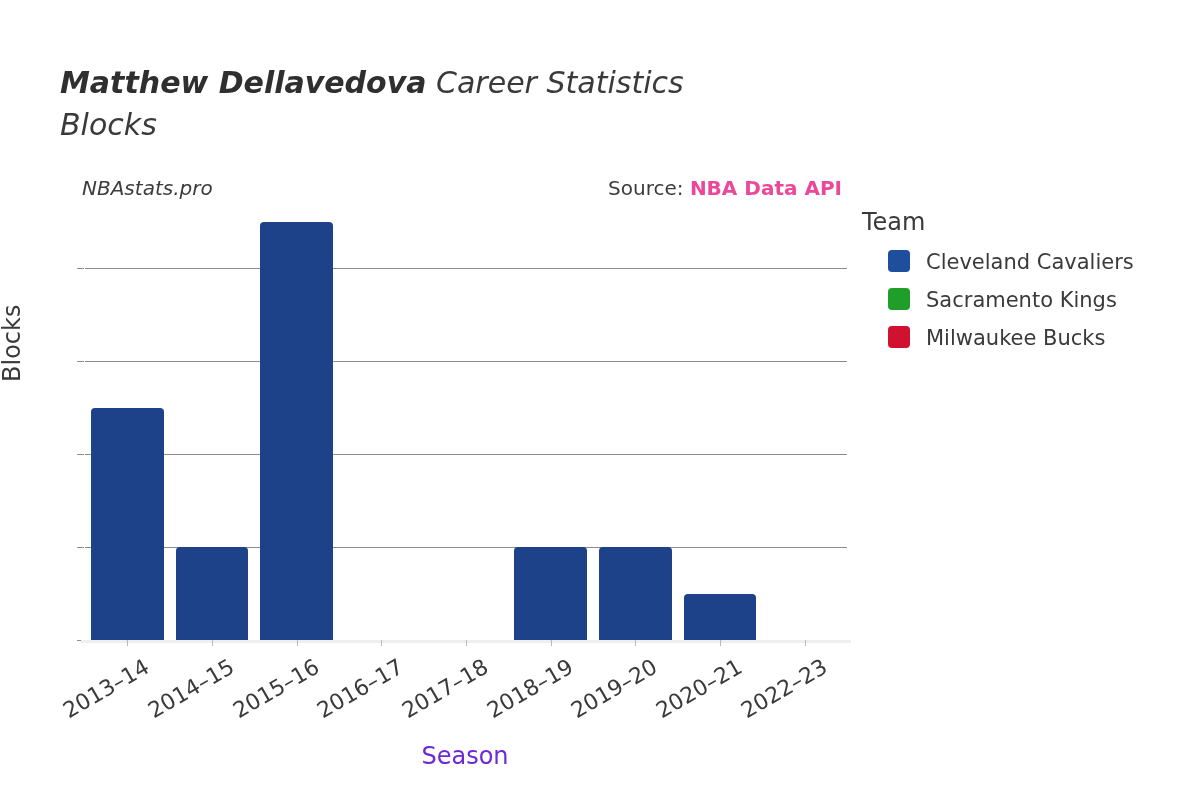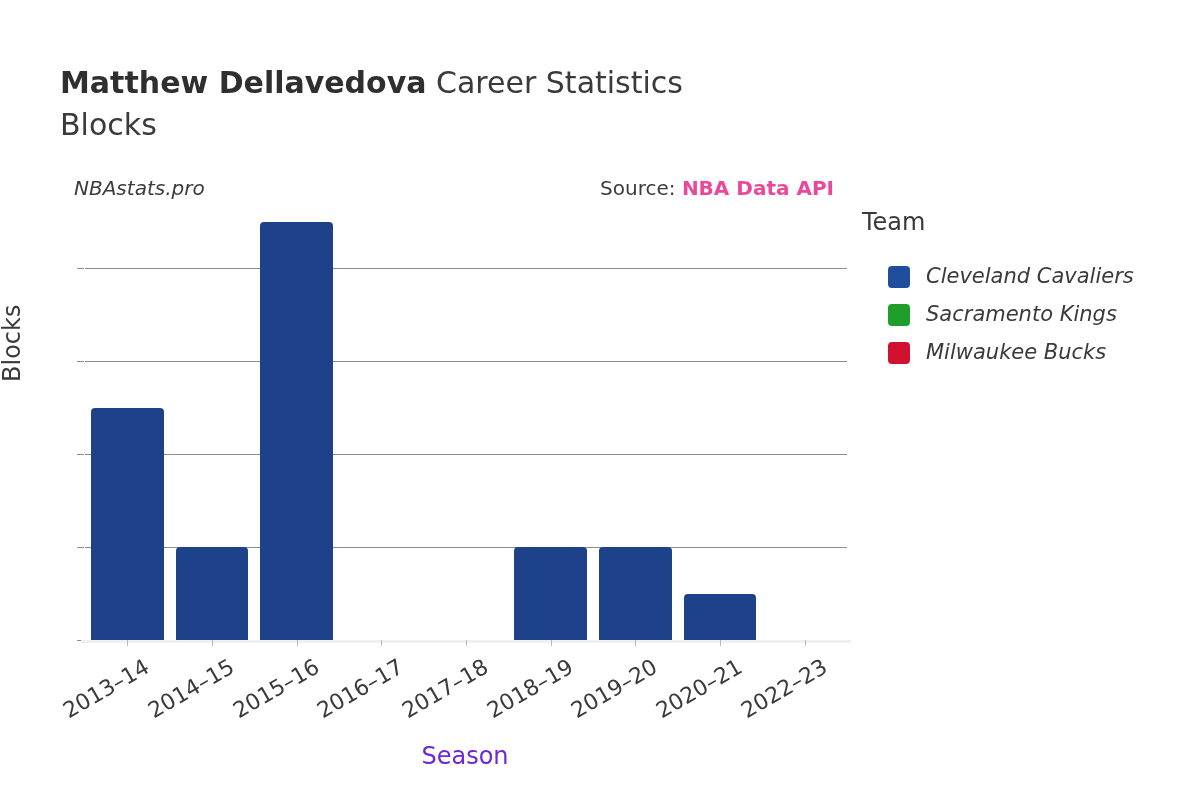--- a/index.html
+++ b/index.html
@@ -15,41 +15,42 @@
     overflow: hidden;
     position: relative;
   }
 
   
   #title-block {
     position: absolute;
     left: 60px;
     top: 62px;
     width: 820px;
+    font-style: italic;
   }
   #main-title {
     font-size: 30px;
     line-height: 42px;
     color: #3a3a3a;
     white-space: nowrap;
   }
   #main-title .strong {
     font-weight: bold;
     color: #2f2f2f;
   }
   #subtitle-stat {
     font-size: 30px;
     line-height: 42px;
     color: #3a3a3a;
   }
 
   
   #caption-row {
     position: absolute;
-    left: 52px;
+    left: 60px;
     top: 176px;
     width: 790px;
     height: 26px;
   }
   #watermark {
     position: absolute;
     left: 22px;
     top: 0;
     font-style: italic;
     font-size: 20px;
@@ -162,23 +163,22 @@
     top: 208px;
     width: 330px;
   }
   #legend-title {
     font-size: 24px;
     color: #3a3a3a;
     margin: 0 0 14px 0;
   }
   .legend-item {
     display: flex;
-    align-items: flex-end;
+    align-items: flex-start;
     height: 38px;
-    font-style: italic;
   }
   .legend-swatch {
     width: 22px;
     height: 22px;
     border-radius: 4px;
     margin-left: 26px;
     margin-right: 16px;
     flex: 0 0 auto;
   }
   .legend-label {

